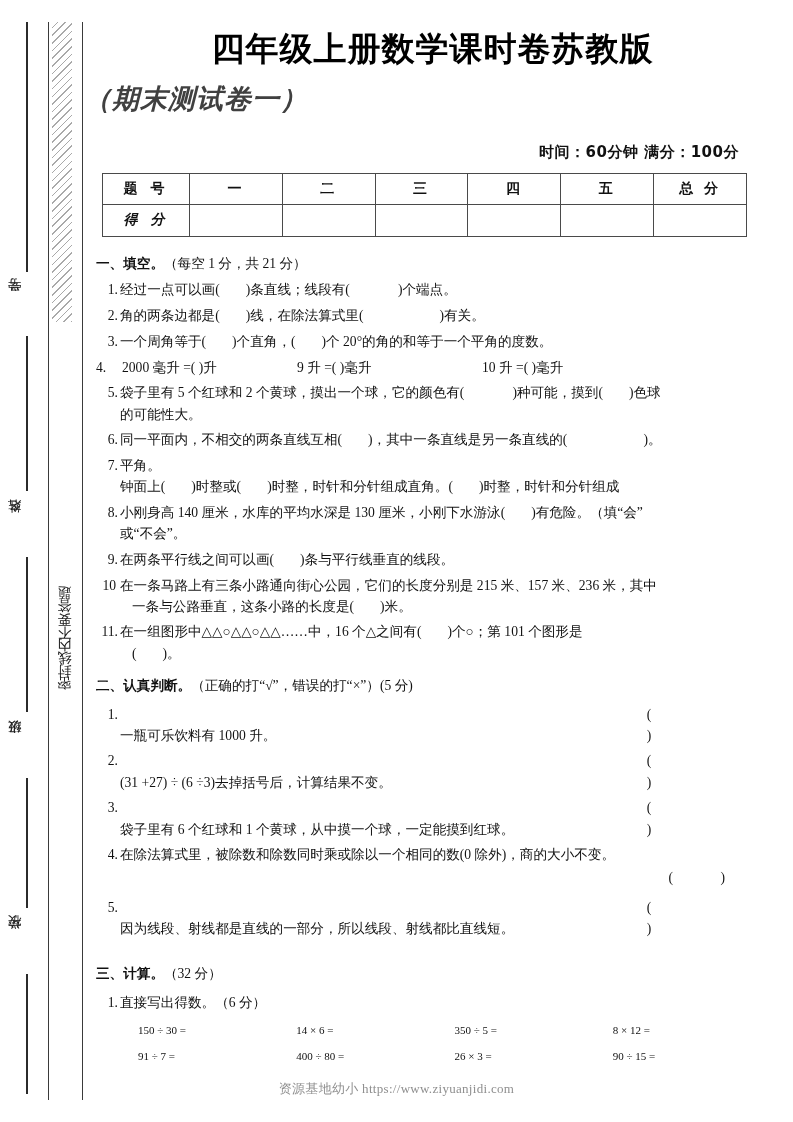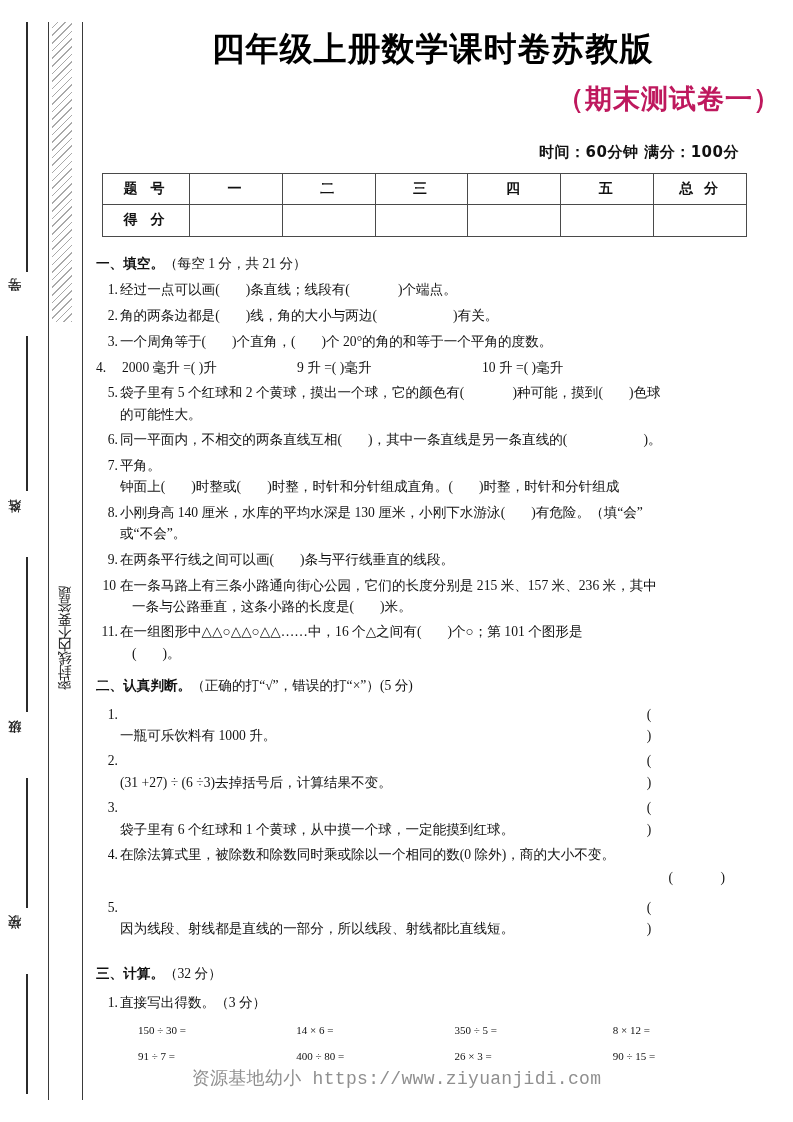--- a/index.html
+++ b/index.html
@@ -88,27 +88,28 @@
     text-align: center;
     font-family: "DejaVu Sans", sans-serif;
     font-weight: 700;
     font-size: 33px;
     letter-spacing: 1px;
     margin-top: 30px;
     line-height: 1.18;
     color: #000;
   }
   .title-sub {
-    text-align: right;
+    text-align: left;
     font-family: "DejaVu Sans", sans-serif;
     font-weight: 700;
     font-size: 27px;
     letter-spacing: 1px;
     margin-top: 12px;
-    color: #be185d;
+    color: #404040;
+    font-style: italic;
   }
   .meta-line {
     text-align: right;
     font-family: "DejaVu Sans", sans-serif;
     font-weight: 700;
     font-size: 15px;
     margin: 26px 42px 0 0;
     letter-spacing: .5px;
   }
 
@@ -127,21 +128,21 @@
     height: 30px;
     text-align: center;
     vertical-align: middle;
     font-family: "DejaVu Sans", sans-serif;
     font-weight: 700;
     font-size: 14px;
     letter-spacing: 3px;
     padding: 0;
   }
   table.score-table td.lab { width: 86px; letter-spacing: 4px; }
-  table.score-table tr.r2 td { height: 31px; }
+  table.score-table tr.r2 td { height: 31px; font-style: italic; }
 
   
   .content {
     margin: 16px 10px 0 12px;
     font-size: 13.6px;
     line-height: 1.52;
   }
   .sec-head {
     font-family: "DejaVu Sans", sans-serif;
     font-size: 13.6px;
@@ -191,25 +192,25 @@
     padding-left: 24px;
   }
   .cols4 > div { width: 164px; }
 
   .oral-row { display: flex; padding-left: 42px; margin-top: 9px; }
   .oral-row > div { width: 160px; font-size: 11px; }
 
   
   #watermark {
     position: absolute;
-    left: 0; bottom: 32px;
+    left: 0; bottom: 24px;
     width: 793px;
     text-align: center;
-    font-family: Liberation Mono, monospace;
-    font-size: 18px;
+    font-family: Liberation Serif, serif;
+    font-size: 13px;
     color: #8f8f8f;
     letter-spacing: .3px;
   }
 </style>
 </head>
 <body>
 
 <div id="left-margin">
 
   <div class="seal-labels">
@@ -270,21 +271,21 @@
 
     <div class="sec-head"><b>一、填空。</b><span class="pts">（每空 1 分，共 21 分）</span></div>
 
     <div class="q">
       <span class="num">1.</span>
       <span class="cont"><span>经过一点可以画(</span><span class="bk-s"></span><span>)条直线；线段有(</span><span class="bk-m"></span><span>)个端点。</span></span>
     </div>
 
     <div class="q">
       <span class="num">2.</span>
-      <span class="cont"><span>角的两条边都是(</span><span class="bk-s"></span><span>)线，角的大小与两边(</span><span class="bk-l"></span><span>)有关。</span></span>
+      <span class="cont"><span>角的两条边都是(</span><span class="bk-s"></span><span>)线，在除法算式里(</span><span class="bk-l"></span><span>)有关。</span></span>
     </div>
 
     <div class="q">
       <span class="num">3.</span>
       <span class="cont"><span>一个周角等于(</span><span class="bk-s"></span><span>)个直角，(</span><span class="bk-s"></span><span>)个 20°的角的和等于一个平角的度数。</span></span>
     </div>
 
     <div class="q" style="padding-left:0">
       <div class="cols4" style="padding-left:0">
         <div style="width:26px"><span>4.</span></div>
@@ -359,21 +360,21 @@
 
     <div class="q jd" style="margin-top:8px">
       <span class="num">5.</span>
       <span class="cont">因为线段、射线都是直线的一部分，所以线段、射线都比直线短。</span><span class="jbracket">(    )</span>
     </div>
 
     <div class="sec-head" style="margin-top:24px"><b>三、计算。</b><span class="pts">（32 分）</span></div>
 
     <div class="q" style="margin-top:7px">
       <span class="num">1.</span>
-      <span class="cont"><span>直接写出得数。</span><span>（3 分）</span></span>
+      <span class="cont"><span>直接写出得数。</span><span>（6 分）</span></span>
     </div>
 
     <div class="oral-row">
       <div>150 ÷ 30 =</div>
       <div>14 × 6 =</div>
       <div>350 ÷ 5 =</div>
       <div>8 × 12 =</div>
     </div>
 
     <div class="oral-row">

